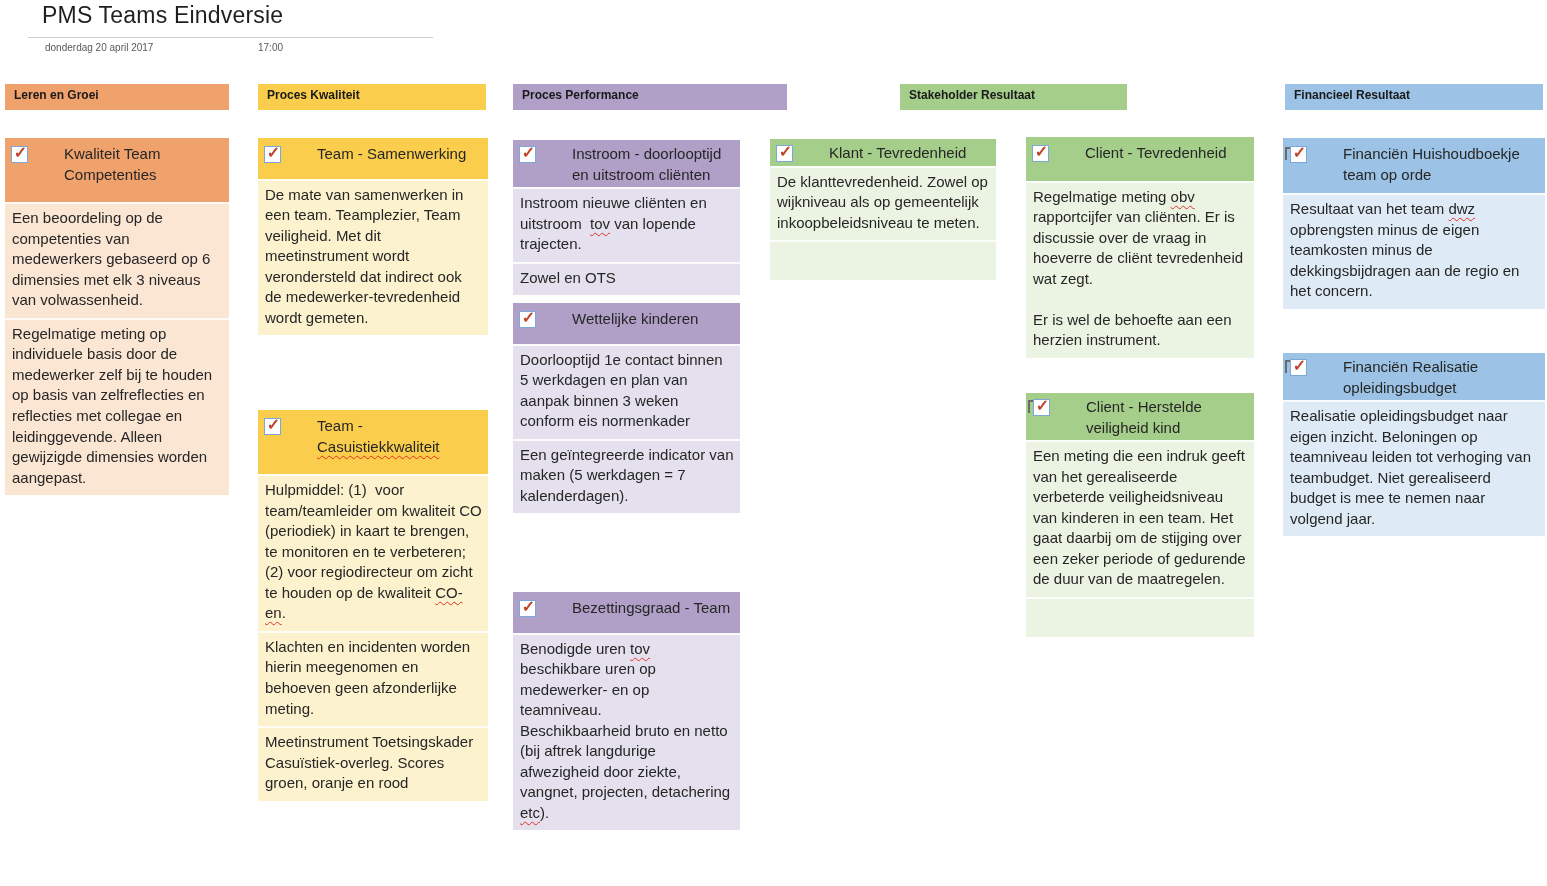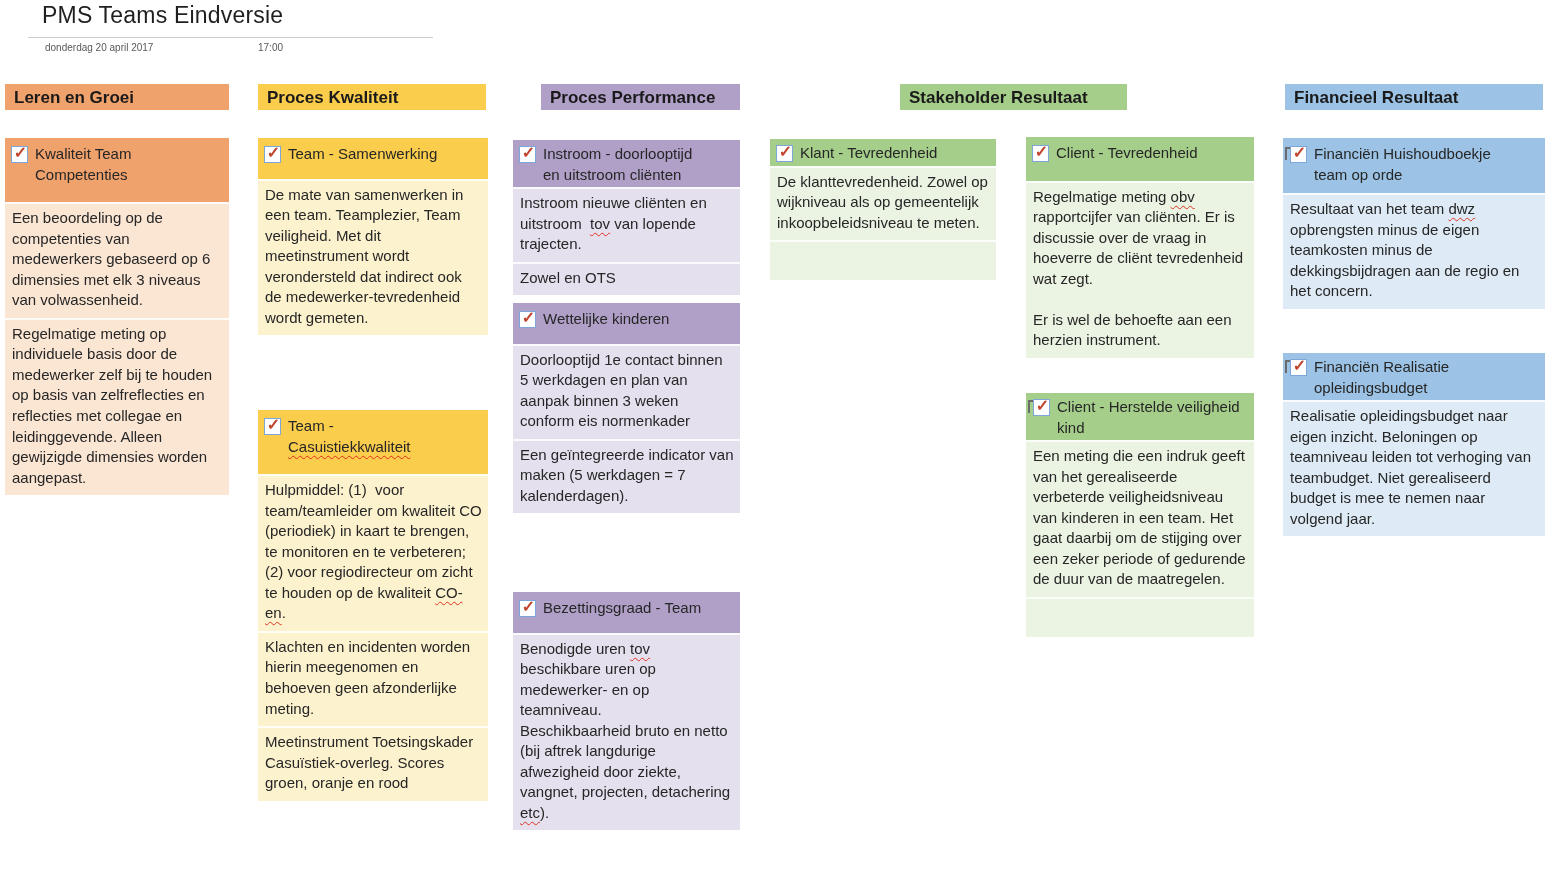--- a/index.html
+++ b/index.html
@@ -12,35 +12,35 @@
   .page-title{
     position:absolute;left:42px;top:2px;margin:0;
     font-size:23px;font-weight:400;color:#1f1f1f;letter-spacing:.2px;
   }
   .title-rule{position:absolute;left:28px;top:37px;width:405px;height:1px;background:#cfcfcf;}
   .meta{position:absolute;left:45px;top:42px;width:420px;height:20px;font-size:10px;color:var(--muted,#595959);}
   .meta .time{position:absolute;left:213px;top:0;}
   
   .colheader{
     position:absolute;top:84px;height:26px;box-sizing:border-box;
-    font-weight:bold;font-size:17px;color:#1a1a1a;
+    font-weight:bold;font-size:12px;color:#1a1a1a;
     padding:4px 0 0 9px;
   }
   #ch0{left:5px;width:224px;background:var(--orange-header);}
   #ch1{left:258px;width:228px;background:var(--yellow-header);}
-  #ch2{left:541px;width:199px;background:var(--purple-header);}
+  #ch2{left:513px;width:274px;background:var(--purple-header);}
   #ch3{left:900px;width:227px;background:var(--green-header);}
   #ch4{left:1285px;width:258px;background:var(--blue-header);}
   
   .card{position:absolute;box-sizing:border-box;font-size:15px;line-height:1.37;}
   .card-header{display:flex;gap:7px;align-items:flex-start;padding:6px 6px 17px 6px;box-sizing:border-box;position:relative;}
   .card-header.hdr-sm{padding-bottom:8px;}
   .card-header.hdr-md{padding-bottom:14px;}
   .card-header.hdr-tight{padding-top:4px;padding-bottom:2px;}
-  .card-title{white-space:pre-wrap;}
+  .card-title{white-space:pre-wrap;margin-left:29px;}
   .section{padding:4px 6px 7px 7px;white-space:pre-wrap;}
   .section + .section, .card-header + .section{border-top:2px solid rgba(255,255,255,.8);}
   .section.empty{min-height:27px;}
   
   .orange .card-header{background:var(--orange-header);} .orange .section{background:var(--orange-body);}
   .yellow .card-header{background:var(--yellow-header);} .yellow .section{background:var(--yellow-body);}
   .purple .card-header{background:var(--purple-header);} .purple .section{background:var(--purple-body);}
   .green  .card-header{background:var(--green-header);}  .green  .section{background:var(--green-body);}
   .blue   .card-header{background:var(--blue-header);}   .blue   .section{background:var(--blue-body);}
   

